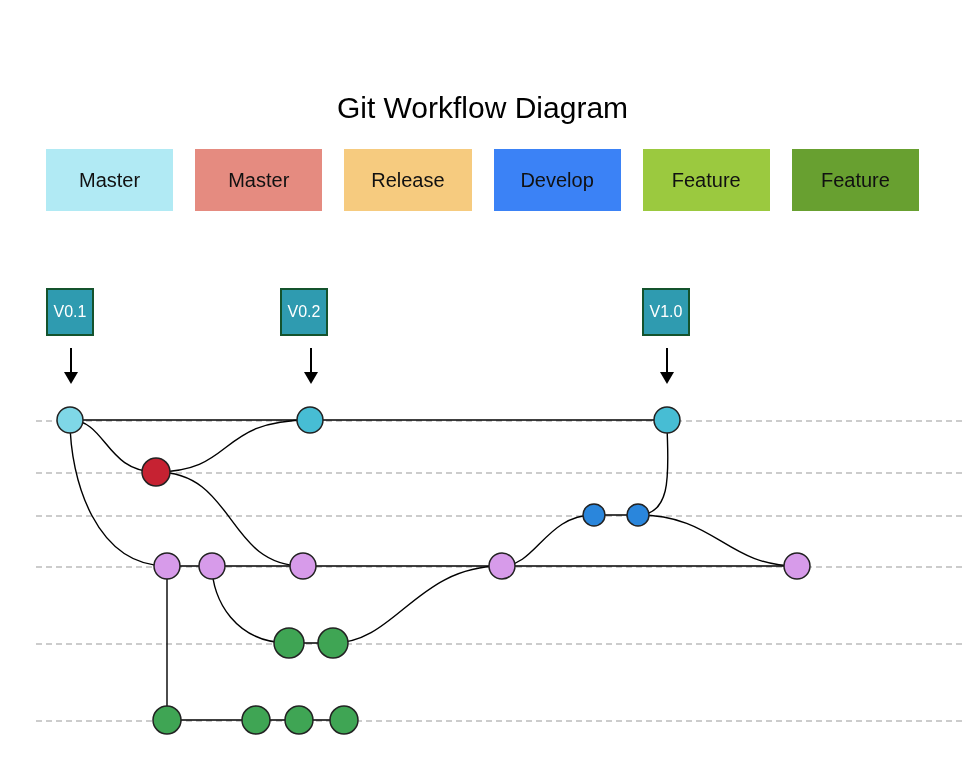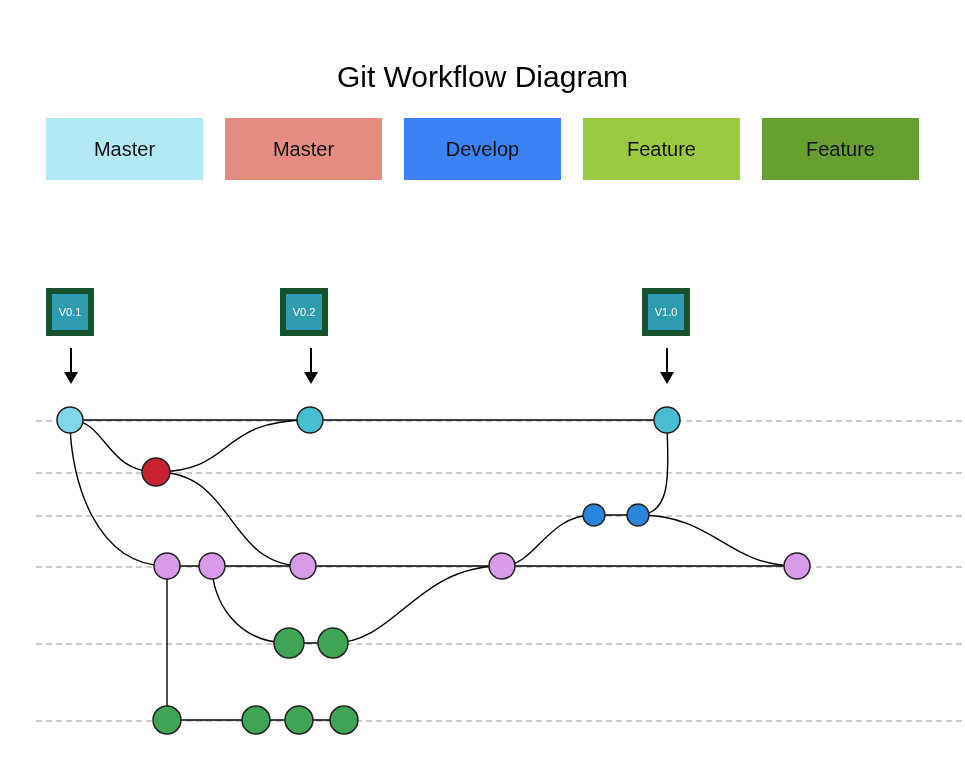--- a/index.html
+++ b/index.html
@@ -9,21 +9,21 @@
     background: #fff;
     font-family: Verdana, Geneva, sans-serif;
     position: relative;
     overflow: hidden;
   }
   .title {
     text-align: center;
     font-size: 30px;
     font-weight: 400;
     color: #000;
-    padding-top: 60px;
+    padding-top: 91px;
     padding-bottom: 24px;
   }
   .legend-row {
     display: flex;
     gap: 22px;
     padding: 0 46px;
     justify-content: center;
   }
   .legend-item {
     flex: 1;
@@ -34,25 +34,25 @@
     font-size: 20px;
     color: #111;
     border: 1px solid rgba(0,0,0,0);
   }
   .tag {
     position: absolute;
     width: 48px;
     height: 48px;
     background: #2f9bb0;
     color: #fff;
-    font-size: 11px;
+    font-size: 16px;
     display: flex;
     align-items: center;
     justify-content: center;
-    border: 6px solid #14532d;
+    border: 2px solid #14532d;
   }
   .arrow {
     position: absolute;
     width: 2px;
     height: 34px;
     background: #000;
   }
   .arrow::after {
     content: "";
     position: absolute;
@@ -91,20 +91,21 @@
   }
 </style>
 </head>
 <body>
 
 <div class="title">Git Workflow Diagram</div>
 
 <div class="legend-row">
     <div class="legend-item" style="background: rgb(177, 234, 244);">Master</div>
     <div class="legend-item" style="background: rgb(229, 139, 128);">Master</div>
+    <div class="legend-item" style="background: rgb(246, 203, 127);">Release</div>
     <div class="legend-item" style="background: #3b82f6;">Develop</div>
     <div class="legend-item" style="background: rgb(155, 201, 63);">Feature</div>
     <div class="legend-item" style="background: rgb(104, 160, 48);">Feature</div>
   </div>
 
 <div class="swim-area">
     <div class="lane" style="top: 20px;"></div>
     <div class="lane" style="top: 72px;"></div>
     <div class="lane" style="top: 115px;"></div>
     <div class="lane" style="top: 166px;"></div>

